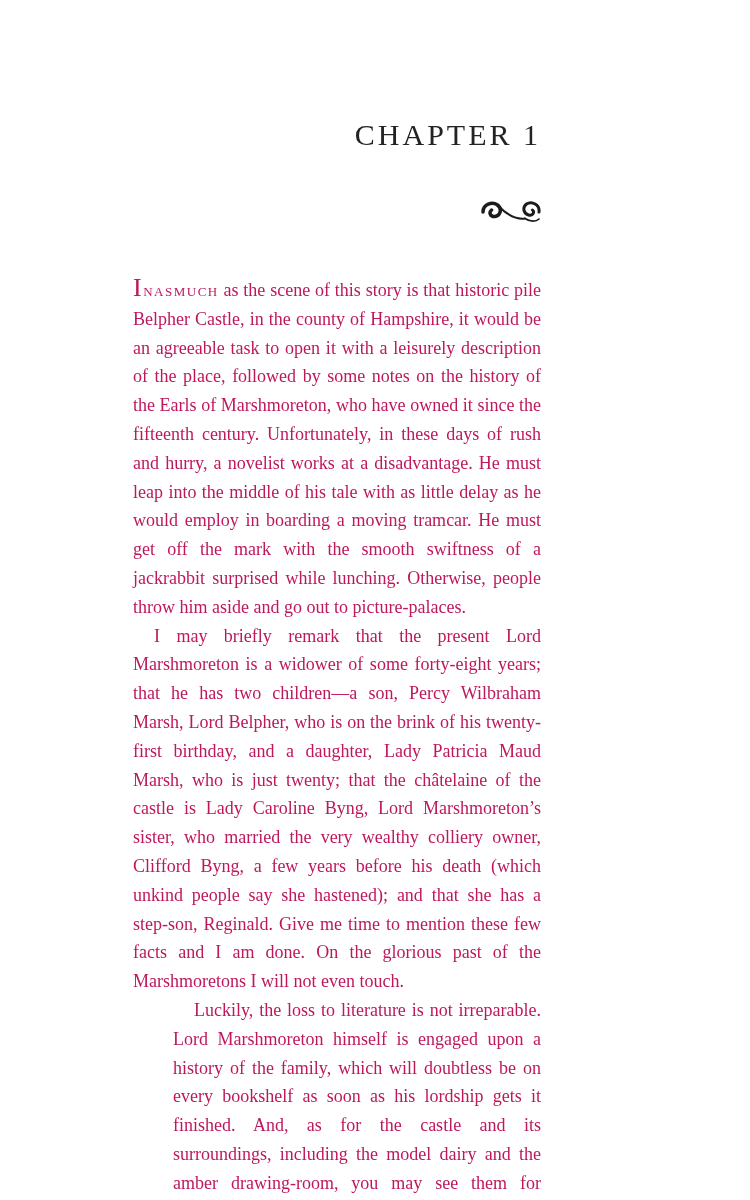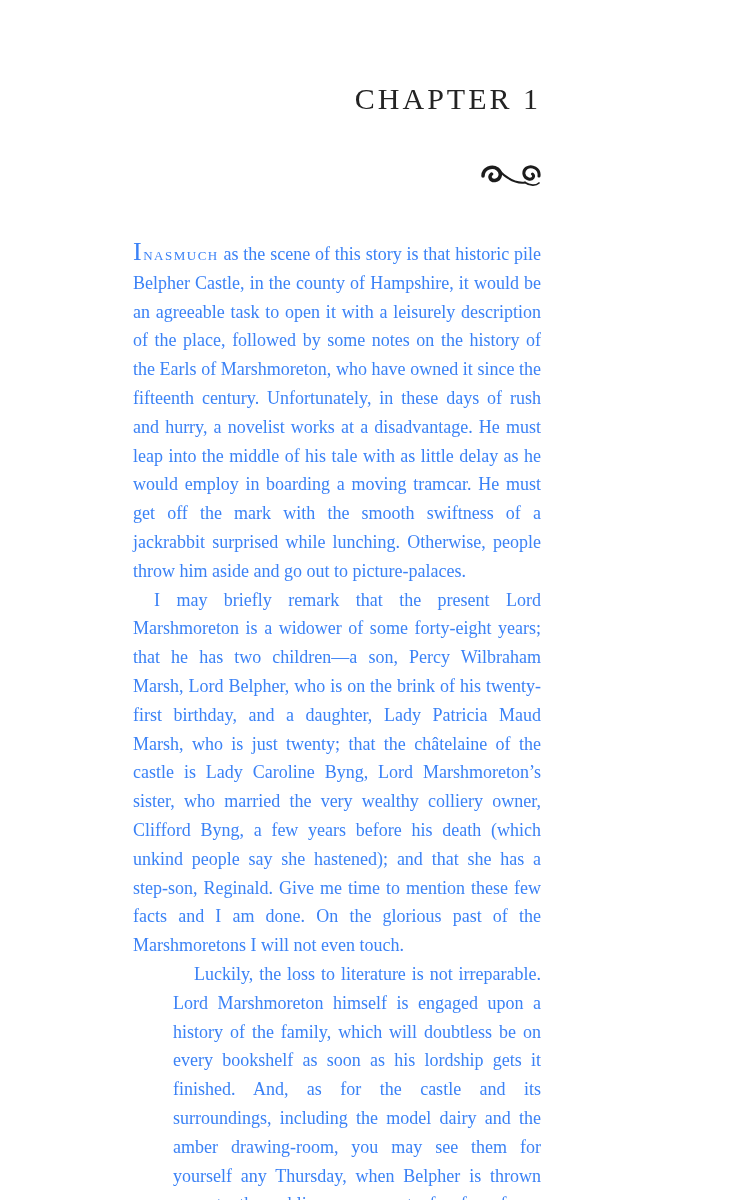--- a/index.html
+++ b/index.html
@@ -9,21 +9,21 @@
   }
   body {
     height: 1200px;
     overflow: hidden;
     font-family: "Liberation Serif", serif;
     color: #1a1a1a;
   }
   .page {
     width: 626px;
     height: 1200px;
-    padding: 84px 85px 0 133px;
+    padding: 120px 85px 0 133px;
   }
   .chapter-title {
     font-size: 30px;
     font-weight: 400;
     letter-spacing: 3px;
     line-height: 30px;
     text-align: right;
     color: #232323;
     white-space: nowrap;
   }
@@ -34,21 +34,21 @@
     line-height: 0;
   }
   .ornament-row svg { display: inline-block; vertical-align: top; }
   .body-text {
     margin-top: 42px;
   }
   .para {
     font-size: 18px;
     line-height: 28.8px;
     text-align: justify;
-    color: #3b82f6;
+    color: #be185d;
   }
   .para.indent { text-indent: 21px; }
   .para.continues { text-align-last: justify; margin-left: 40px; }
   .lead-initial {
     font-size: 26px;
     line-height: 28.8px;
     letter-spacing: 1.5px;
   }
   .lead-rest {
     font-variant: small-caps;

